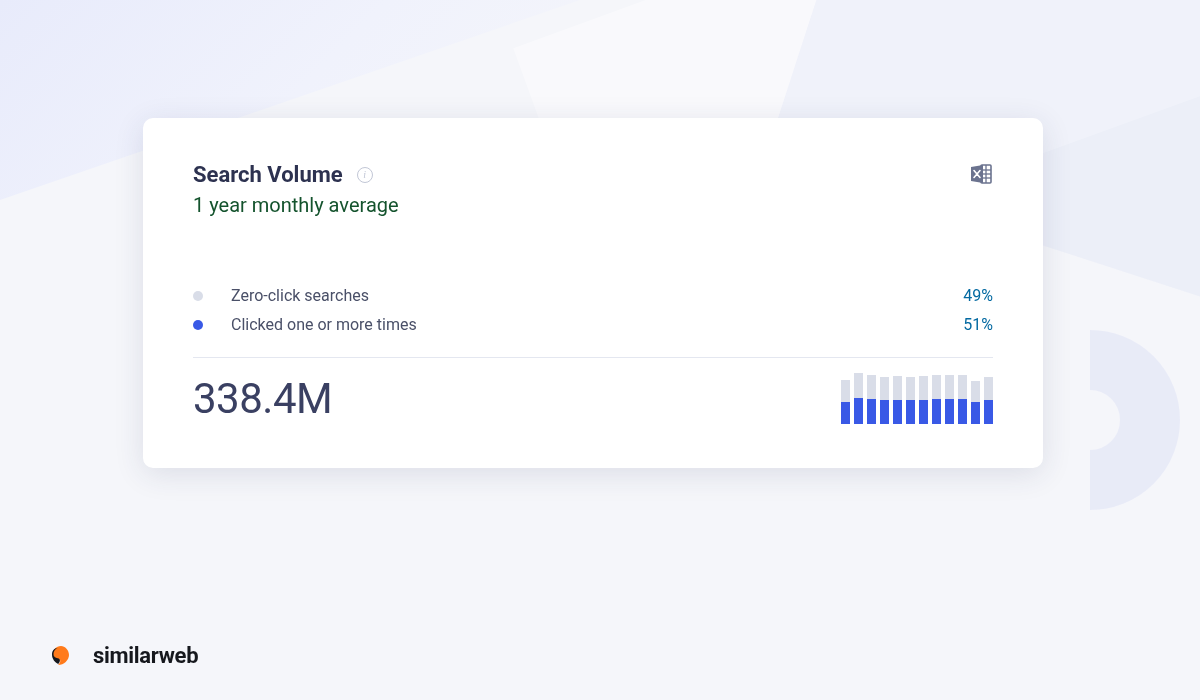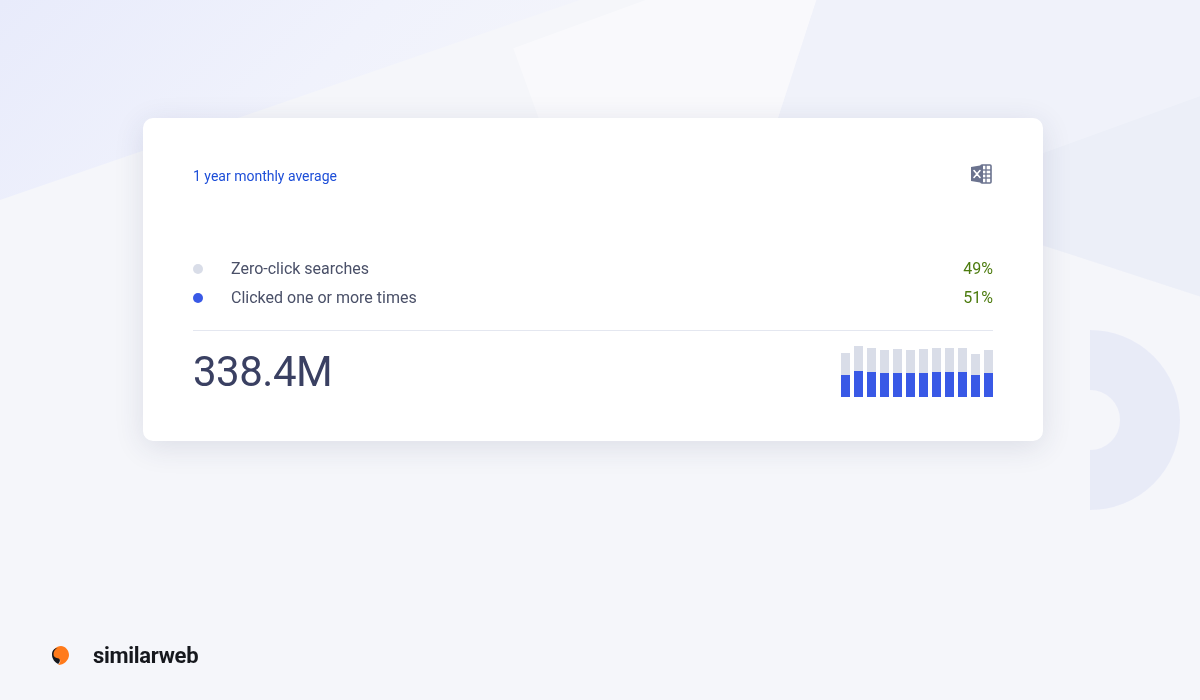--- a/index.html
+++ b/index.html
@@ -90,22 +90,22 @@
       border-radius: 50%;
       display: inline-flex;
       align-items: center;
       justify-content: center;
       font-size: 10px;
       color: #c2c7d6;
       font-style: italic;
       font-family: Georgia, serif;
     }
     .card-subtitle {
-      font-size: 14px;
-      color: #1d4ed8;
+      font-size: 20px;
+      color: #14532d;
       margin-top: 6px;
     }
     .excel-icon {
       color: #6b738f;
     }
     .legend {
       margin-top: 64px;
     }
     .legend-row {
       display: flex;
@@ -121,21 +121,21 @@
     }
     .dot {
       width: 10px;
       height: 10px;
       border-radius: 50%;
       flex-shrink: 0;
     }
     .dot-gray { background: #d9dde8; }
     .dot-blue { background: #3959e6; }
     .legend-label { color: #4a5068; }
-    .legend-value { color: #4d7c0f; }
+    .legend-value { color: #0369a1; }
     .divider {
       border: none;
       border-top: 1px solid #e4e7f0;
       margin: 18px 0 14px 0;
     }
     .stats-row {
       display: flex;
       justify-content: space-between;
       align-items: center;
     }
@@ -192,20 +192,24 @@
 <div class="bg-accent-top"></div>
 <div class="bg-stripe"></div>
 <div class="bg-accent-right"></div>
 <div class="bg-circle-shape">
   <div class="ring"></div>
 </div>
 
 <div class="card">
   <div class="card-header">
     <div class="title-block">
+      <div class="title-row">
+        <div class="card-title">Search Volume</div>
+        <span class="info-icon">i</span>
+      </div>
       <div class="card-subtitle">1 year monthly average</div>
     </div>
     <div class="excel-icon">
       <svg width="24" height="24" viewBox="0 0 24 24" fill="none">
         <rect x="12" y="3" width="10" height="18" rx="1" stroke="#6b738f" stroke-width="1.6" fill="none"></rect>
         <line x1="12" y1="8" x2="22" y2="8" stroke="#6b738f" stroke-width="1.3"></line>
         <line x1="12" y1="12" x2="22" y2="12" stroke="#6b738f" stroke-width="1.3"></line>
         <line x1="12" y1="16" x2="22" y2="16" stroke="#6b738f" stroke-width="1.3"></line>
         <line x1="17" y1="3" x2="17" y2="21" stroke="#6b738f" stroke-width="1.3"></line>
         <path d="M2 5 L14 3 L14 21 L2 19 Z" fill="#6b738f"></path>

